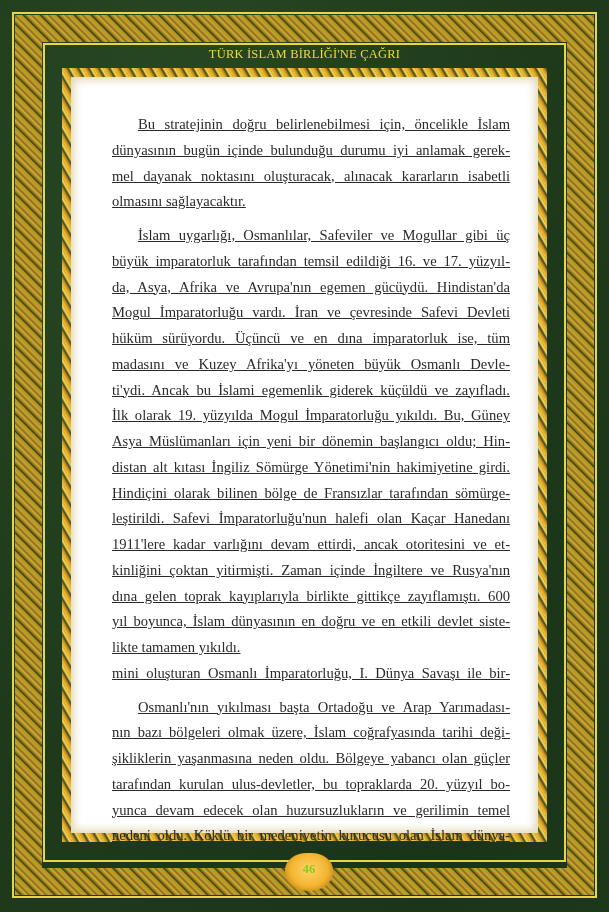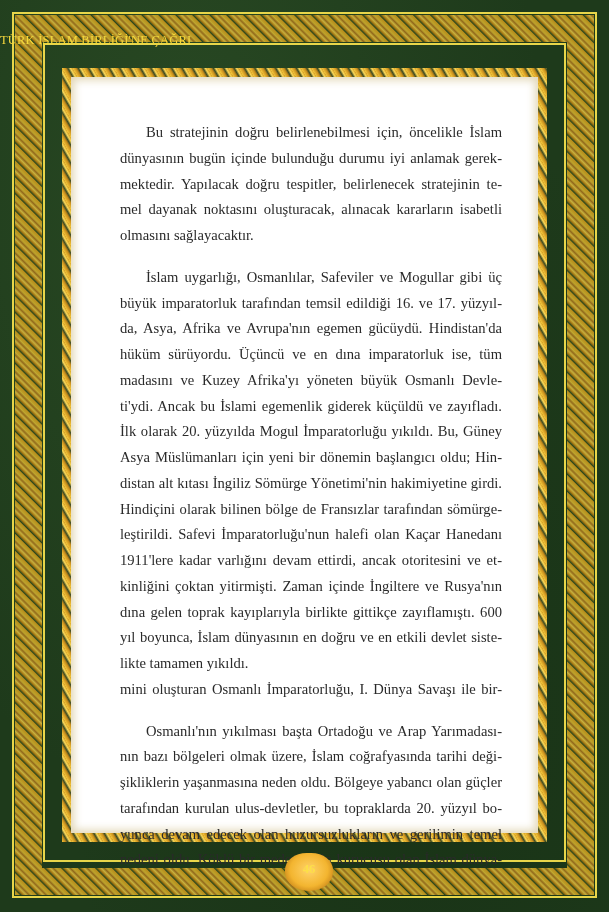--- a/index.html
+++ b/index.html
@@ -21,21 +21,21 @@
     border: 27px solid transparent;
     border-image: repeating-linear-gradient(45deg,
       #f3c530 0px, #e9a81c 3px, #2f4a1c 4px, #d88f12 6px, #ffd84a 8px, #b8781a 10px, #f7cf3a 12px) 27;
   }
   .orn-band-inner-shade {
     position: absolute; left: 15px; top: 15px; width: 579px; height: 880px;
     box-sizing: border-box; border: 27px solid rgba(30,58,27,0.25);
     pointer-events: none;
   }
   .title {
-    position: absolute; left: 0; width: 609px; top: 33px; 
+    position: absolute; left: 0; width: 609px; top: 47px; text-align: center;
     color: #f5d83c; font-size: 12.5px; letter-spacing: 0.2px;
     font-family: "Liberation Serif", "DejaVu Serif", serif;
   }
   
   .panel-frame {
     position: absolute; left: 62px; top: 68px; width: 485px; height: 774px;
     box-sizing: border-box;
     border: 9px solid transparent;
     border-image: repeating-linear-gradient(60deg,
       #f0c43a 0px, #c98d1c 3px, #3c4a22 5px, #f8d85a 7px, #d9a227 9px) 9;
@@ -44,63 +44,63 @@
     position: absolute; left: 71px; top: 77px; width: 467px; height: 756px;
     background: #ffffff;
     box-shadow: inset 0 0 8px 3px rgba(200,180,120,0.55);
   }
   .text {
     position: absolute; left: 104px; top: 104px; width: 414px;
     color: #2a2a2a; font-size: 14.6px; line-height: 25.75px;
     font-family: "Liberation Serif", "DejaVu Serif", serif;
     text-align: justify;
   }
-  .text p { margin: 16px; text-indent: 26px; }
+  .text p { margin: 8px; text-indent: 26px; text-decoration: underline; }
   .text .ln { display: block; text-align-last: justify; white-space: nowrap; }
   .text .ln.last { text-align-last: left; }
   .page-badge {
     position: absolute; left: 285px; top: 853px; width: 48px; height: 38px;
     background: radial-gradient(ellipse at 50% 45%, #ffd36a 0%, #f3b530 55%, #c9861a 80%, transparent 82%);
     border-radius: 45% 45% 50% 50%;
   }
   .page-num {
     position: absolute; left: 285px; top: 862px; width: 48px; text-align: center;
-    color: #fde047; font-weight: bold; font-size: 12.5px;
+    color: #84cc16; font-weight: bold; font-size: 12.5px;
     font-family: "Liberation Serif", "DejaVu Serif", serif;
   }
 </style>
 </head>
 <body>
 
 <div class="orn-band"></div>
 <div class="orn-band-inner-shade"></div>
 <div class="line outer-line"></div>
 <div class="line inner-line"></div>
 
 <div class="title">TÜRK İSLAM BİRLİĞİ'NE ÇAĞRI</div>
 
 <div class="panel-frame"></div>
 <div class="panel"></div>
 
 <div class="text">
   <p>
     <span class="ln">Bu stratejinin doğru belirlenebilmesi için, öncelikle İslam</span>
     <span class="ln" style="text-indent:0">dünyasının bugün içinde bulunduğu durumu iyi anlamak gerek-</span>
-    <span class="ln" style="text-indent:0">mektedir. Yapılacak doğru tespitler, belirlenecek stratejinin te-</span>
     <span class="ln" style="text-indent:0">mel dayanak noktasını oluşturacak, alınacak kararların isabetli</span>
     <span class="ln last" style="text-indent:0">olmasını sağlayacaktır.</span>
   </p>
   <p>
     <span class="ln">İslam uygarlığı, Osmanlılar, Safeviler ve Mogullar gibi üç</span>
     <span class="ln" style="text-indent:0">büyük imparatorluk tarafından temsil edildiği 16. ve 17. yüzyıl-</span>
     <span class="ln" style="text-indent:0">da, Asya, Afrika ve Avrupa'nın egemen gücüydü. Hindistan'da</span>
+    <span class="ln" style="text-indent:0">Mogul İmparatorluğu vardı. İran ve çevresinde Safevi Devleti</span>
     <span class="ln" style="text-indent:0">hüküm sürüyordu. Üçüncü ve en dına imparatorluk ise, tüm</span>
     <span class="ln" style="text-indent:0">madasını ve Kuzey Afrika'yı yöneten büyük Osmanlı Devle-</span>
     <span class="ln" style="text-indent:0">ti'ydi. Ancak bu İslami egemenlik giderek küçüldü ve zayıfladı.</span>
-    <span class="ln" style="text-indent:0">İlk olarak 20. yüzyılda Mogul İmparatorluğu yıkıldı. Bu, Güney</span>
+    <span class="ln" style="text-indent:0">İlk olarak 19. yüzyılda Mogul İmparatorluğu yıkıldı. Bu, Güney</span>
     <span class="ln" style="text-indent:0">Asya Müslümanları için yeni bir dönemin başlangıcı oldu; Hin-</span>
     <span class="ln" style="text-indent:0">distan alt kıtası İngiliz Sömürge Yönetimi'nin hakimiyetine girdi.</span>
     <span class="ln" style="text-indent:0">Hindiçini olarak bilinen bölge de Fransızlar tarafından sömürge-</span>
     <span class="ln" style="text-indent:0">leştirildi. Safevi İmparatorluğu'nun halefi olan Kaçar Hanedanı</span>
     <span class="ln" style="text-indent:0">1911'lere kadar varlığını devam ettirdi, ancak otoritesini ve et-</span>
     <span class="ln" style="text-indent:0">kinliğini çoktan yitirmişti. Zaman içinde İngiltere ve Rusya'nın</span>
     <span class="ln" style="text-indent:0">dına gelen toprak kayıplarıyla birlikte gittikçe zayıflamıştı. 600</span>
     <span class="ln" style="text-indent:0">yıl boyunca, İslam dünyasının en doğru ve en etkili devlet siste-</span>
     <span class="ln last" style="text-indent:0">likte tamamen yıkıldı.</span>
     <span class="ln" style="text-indent:0">mini oluşturan Osmanlı İmparatorluğu, I. Dünya Savaşı ile bir-</span>

